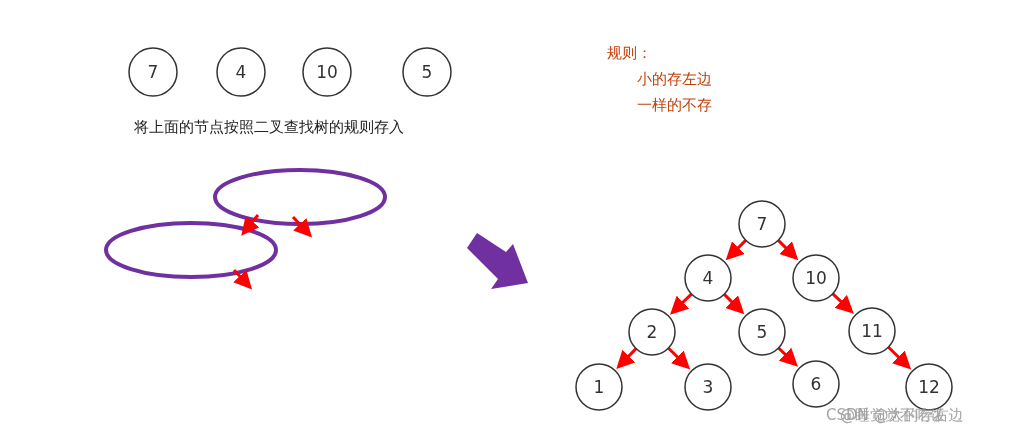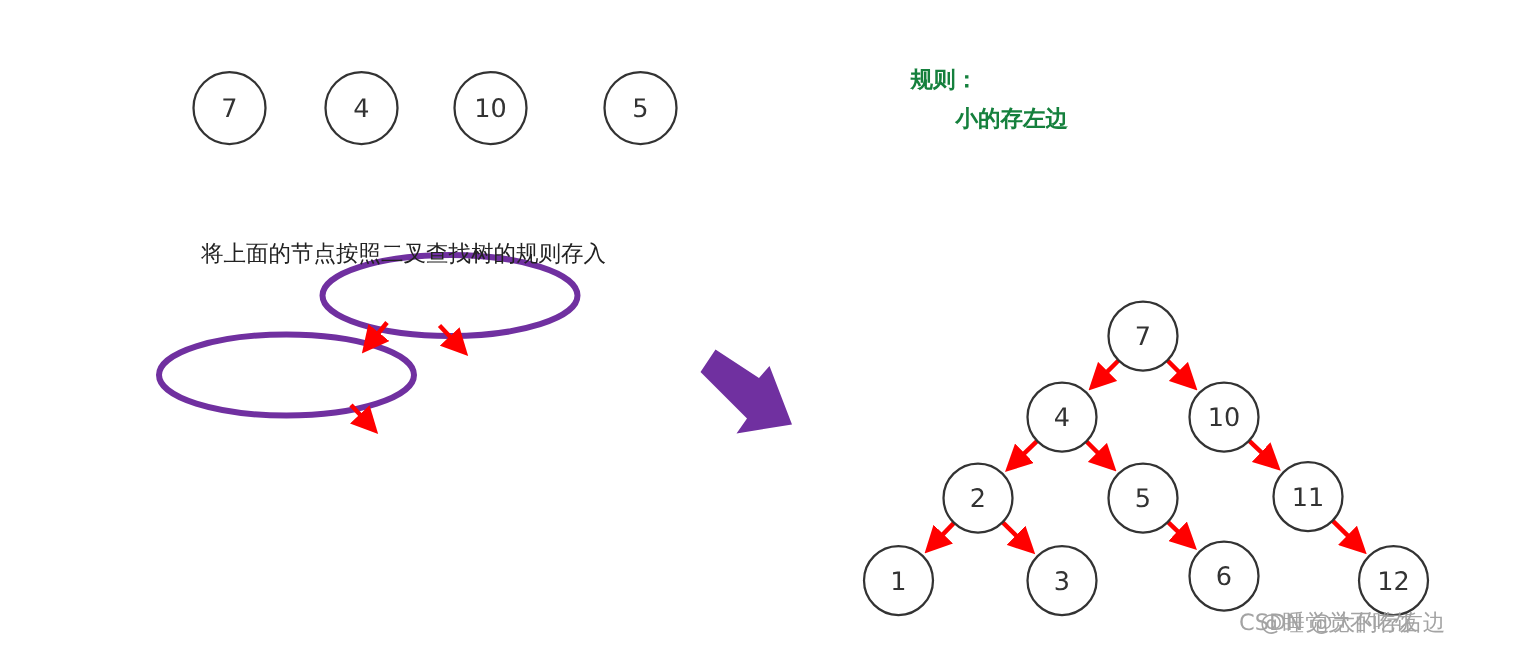--- a/index.html
+++ b/index.html
@@ -1,21 +1,21 @@
 <!DOCTYPE html>
 <html><head>
 <meta charset="utf-8">
 <style>
   html, body { margin:0; padding:0; background:#ffffff; }
   body { width:1011px; height:439px; position:relative; overflow:hidden;
          font-family:"DejaVu Sans", "Liberation Sans", sans-serif; }
   .canvas { position:absolute; left:0; top:0; width:1011px; height:439px; }
   .node-text { font-family:"DejaVu Sans", sans-serif; font-size:17px; fill:#333333; }
-  .caption { position:absolute; left:134px; top:118px; font-size:15px; color:#222222; white-space:nowrap;margin-top:42px; }
-  .rules { position:absolute; left:607px; top:40px; color:#15803d; font-weight:bold; font-size:15px; line-height:26px; }
+  .caption { position:absolute; left:134px; top:118px; font-size:15px; color:#222222; white-space:nowrap; }
+  .rules { position:absolute; left:607px; top:40px; color:#c2410c; font-weight:normal; font-size:15px; line-height:26px; }
   .rules .title { margin-left:0; }
   .rules .item { margin-left:30px;text-align:center; }
   .watermark { position:absolute; left:826px; top:406px; font-size:15px; color:#9a9a9a; white-space:nowrap; opacity:0.9; }
   .watermark span { position:absolute; left:0; top:0; }
 </style>
 </head>
 <body>
 
 <svg class="canvas" width="1011" height="439" viewBox="0 0 1011 439" xmlns="http://www.w3.org/2000/svg">
   <defs>
@@ -106,18 +106,19 @@
         <text x="929" y="393" text-anchor="middle" class="node-text">12</text>
       </g>
     </g>
 </svg>
 
 <div class="caption">将上面的节点按照二叉查找树的规则存入</div>
 
 <div class="rules">
   <div class="title">规则：</div>
   <div class="item">小的存左边</div>
+  <div class="item">一样的不存</div>
 </div>
 
 <div class="watermark">
   <span>CSDN @大的存右边</span>
   <span style="left:14px;">@睡觉觉不吃饭</span>
 </div>
 
 </body></html>

